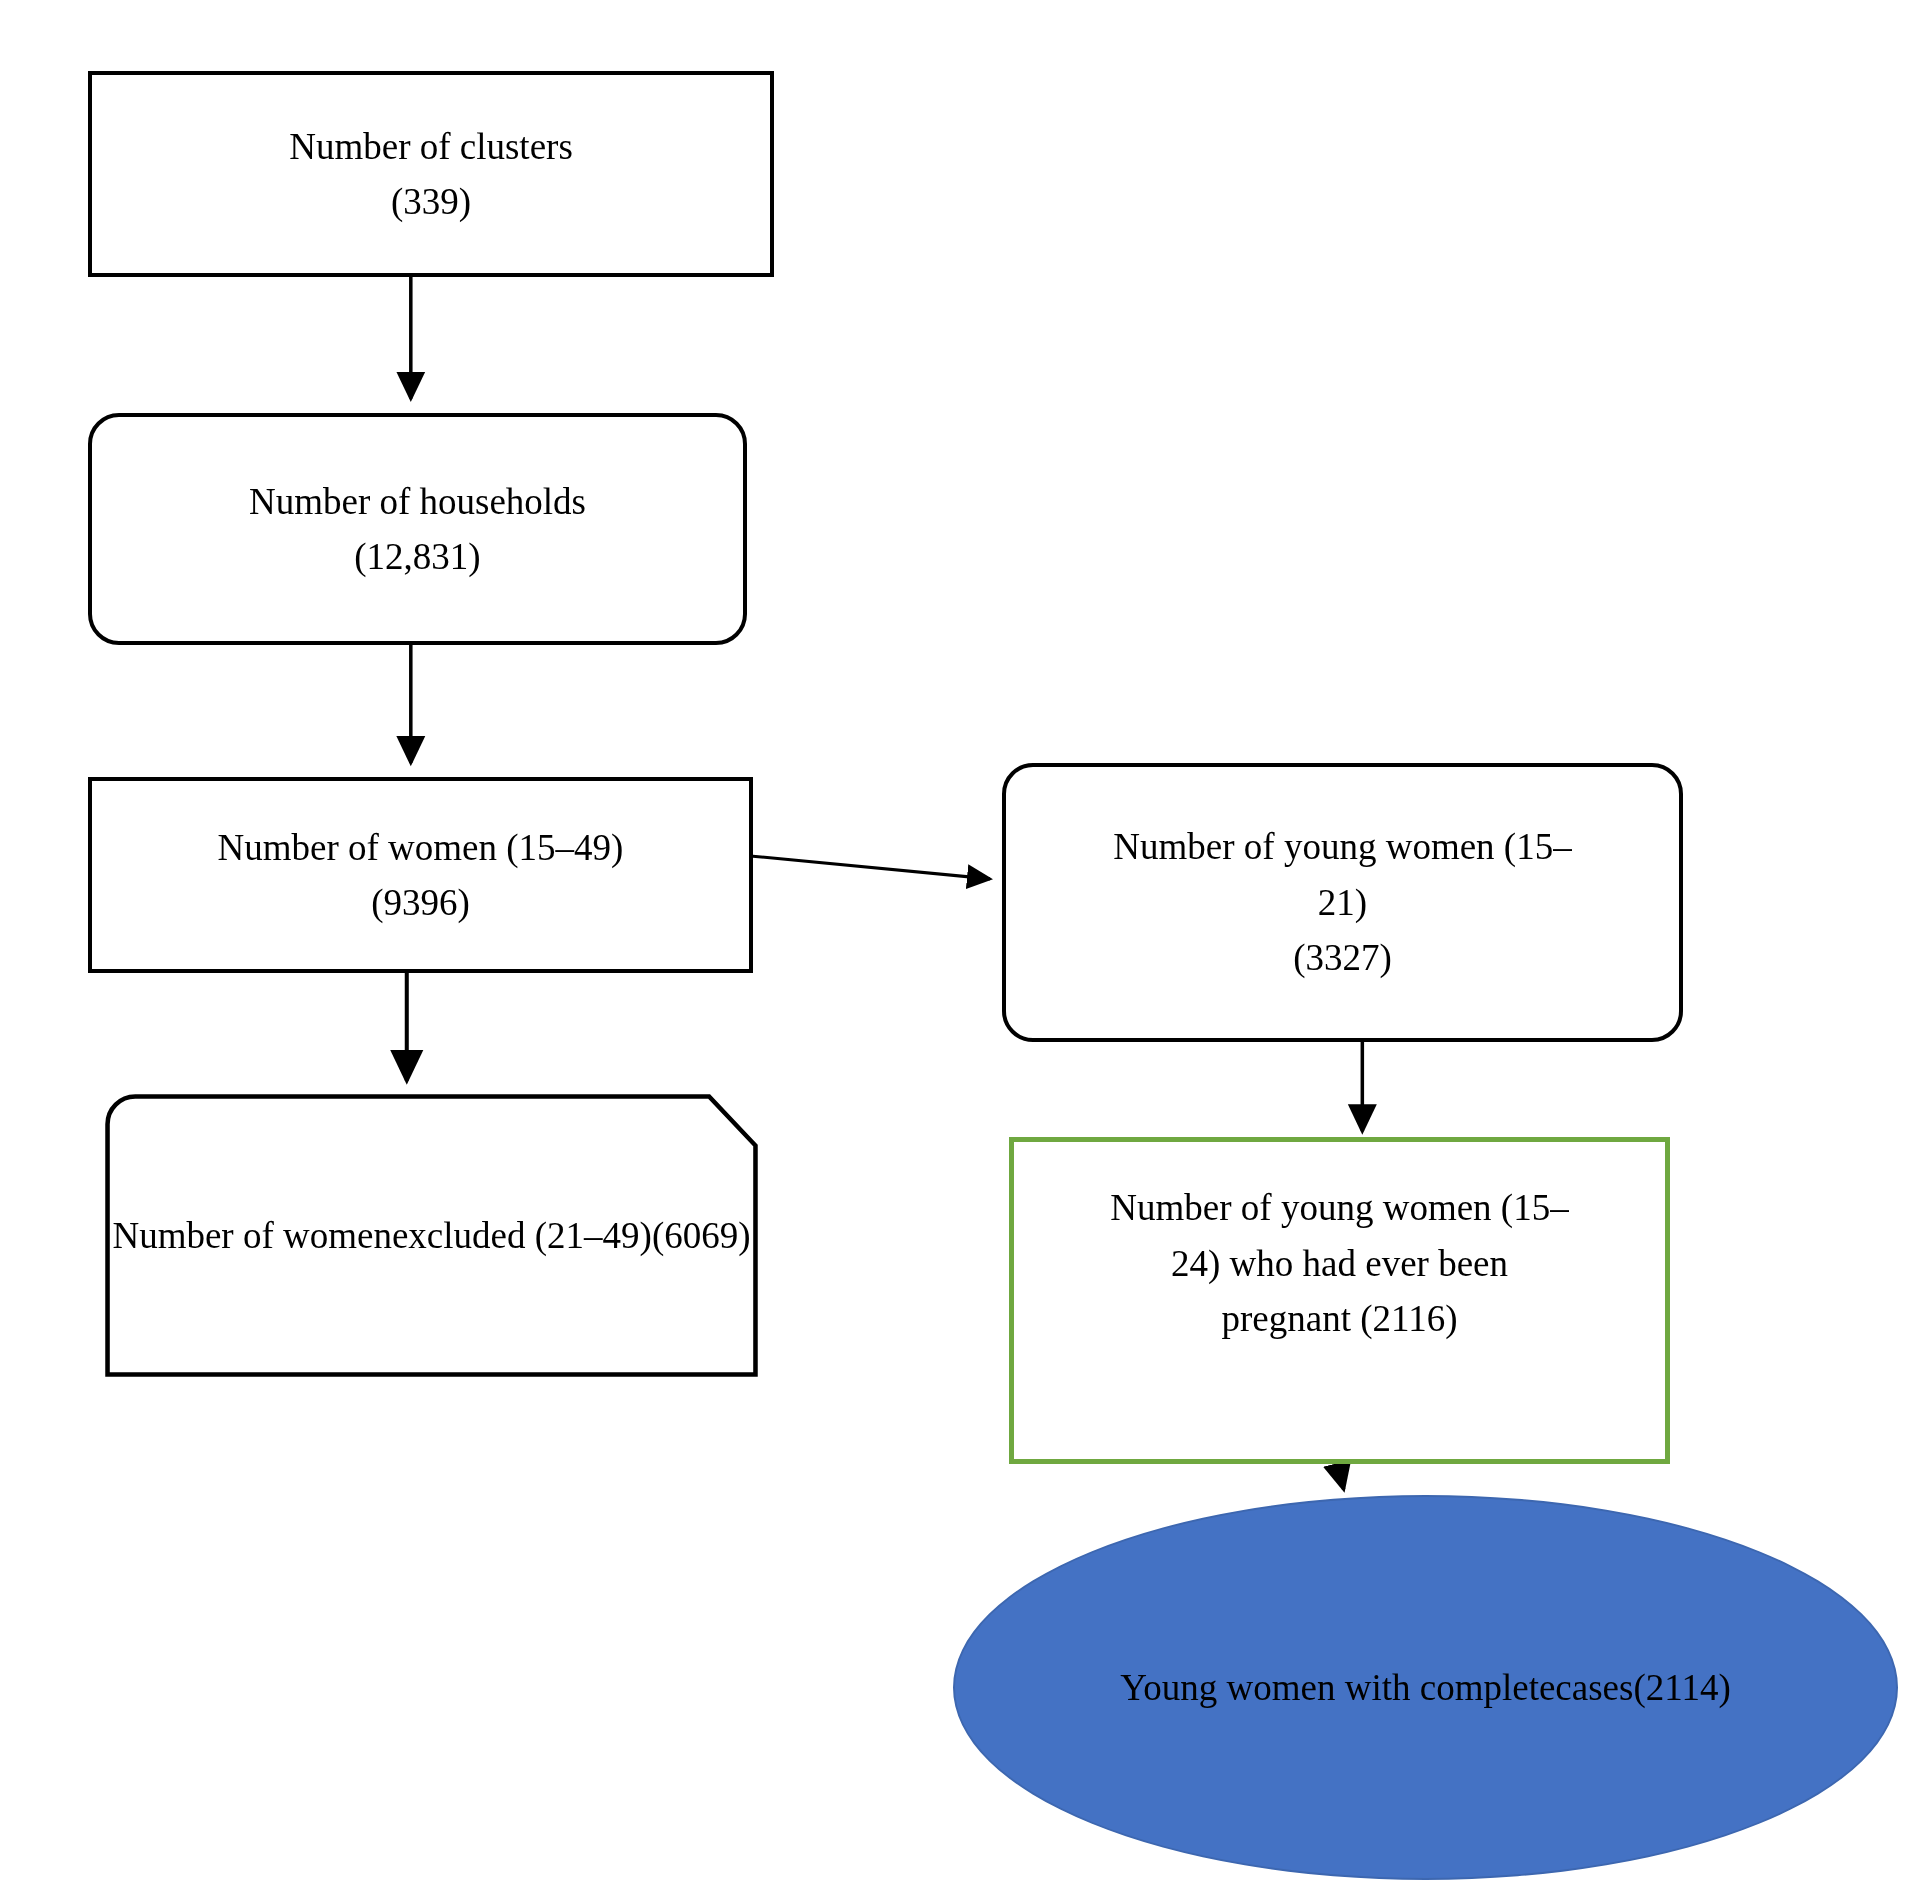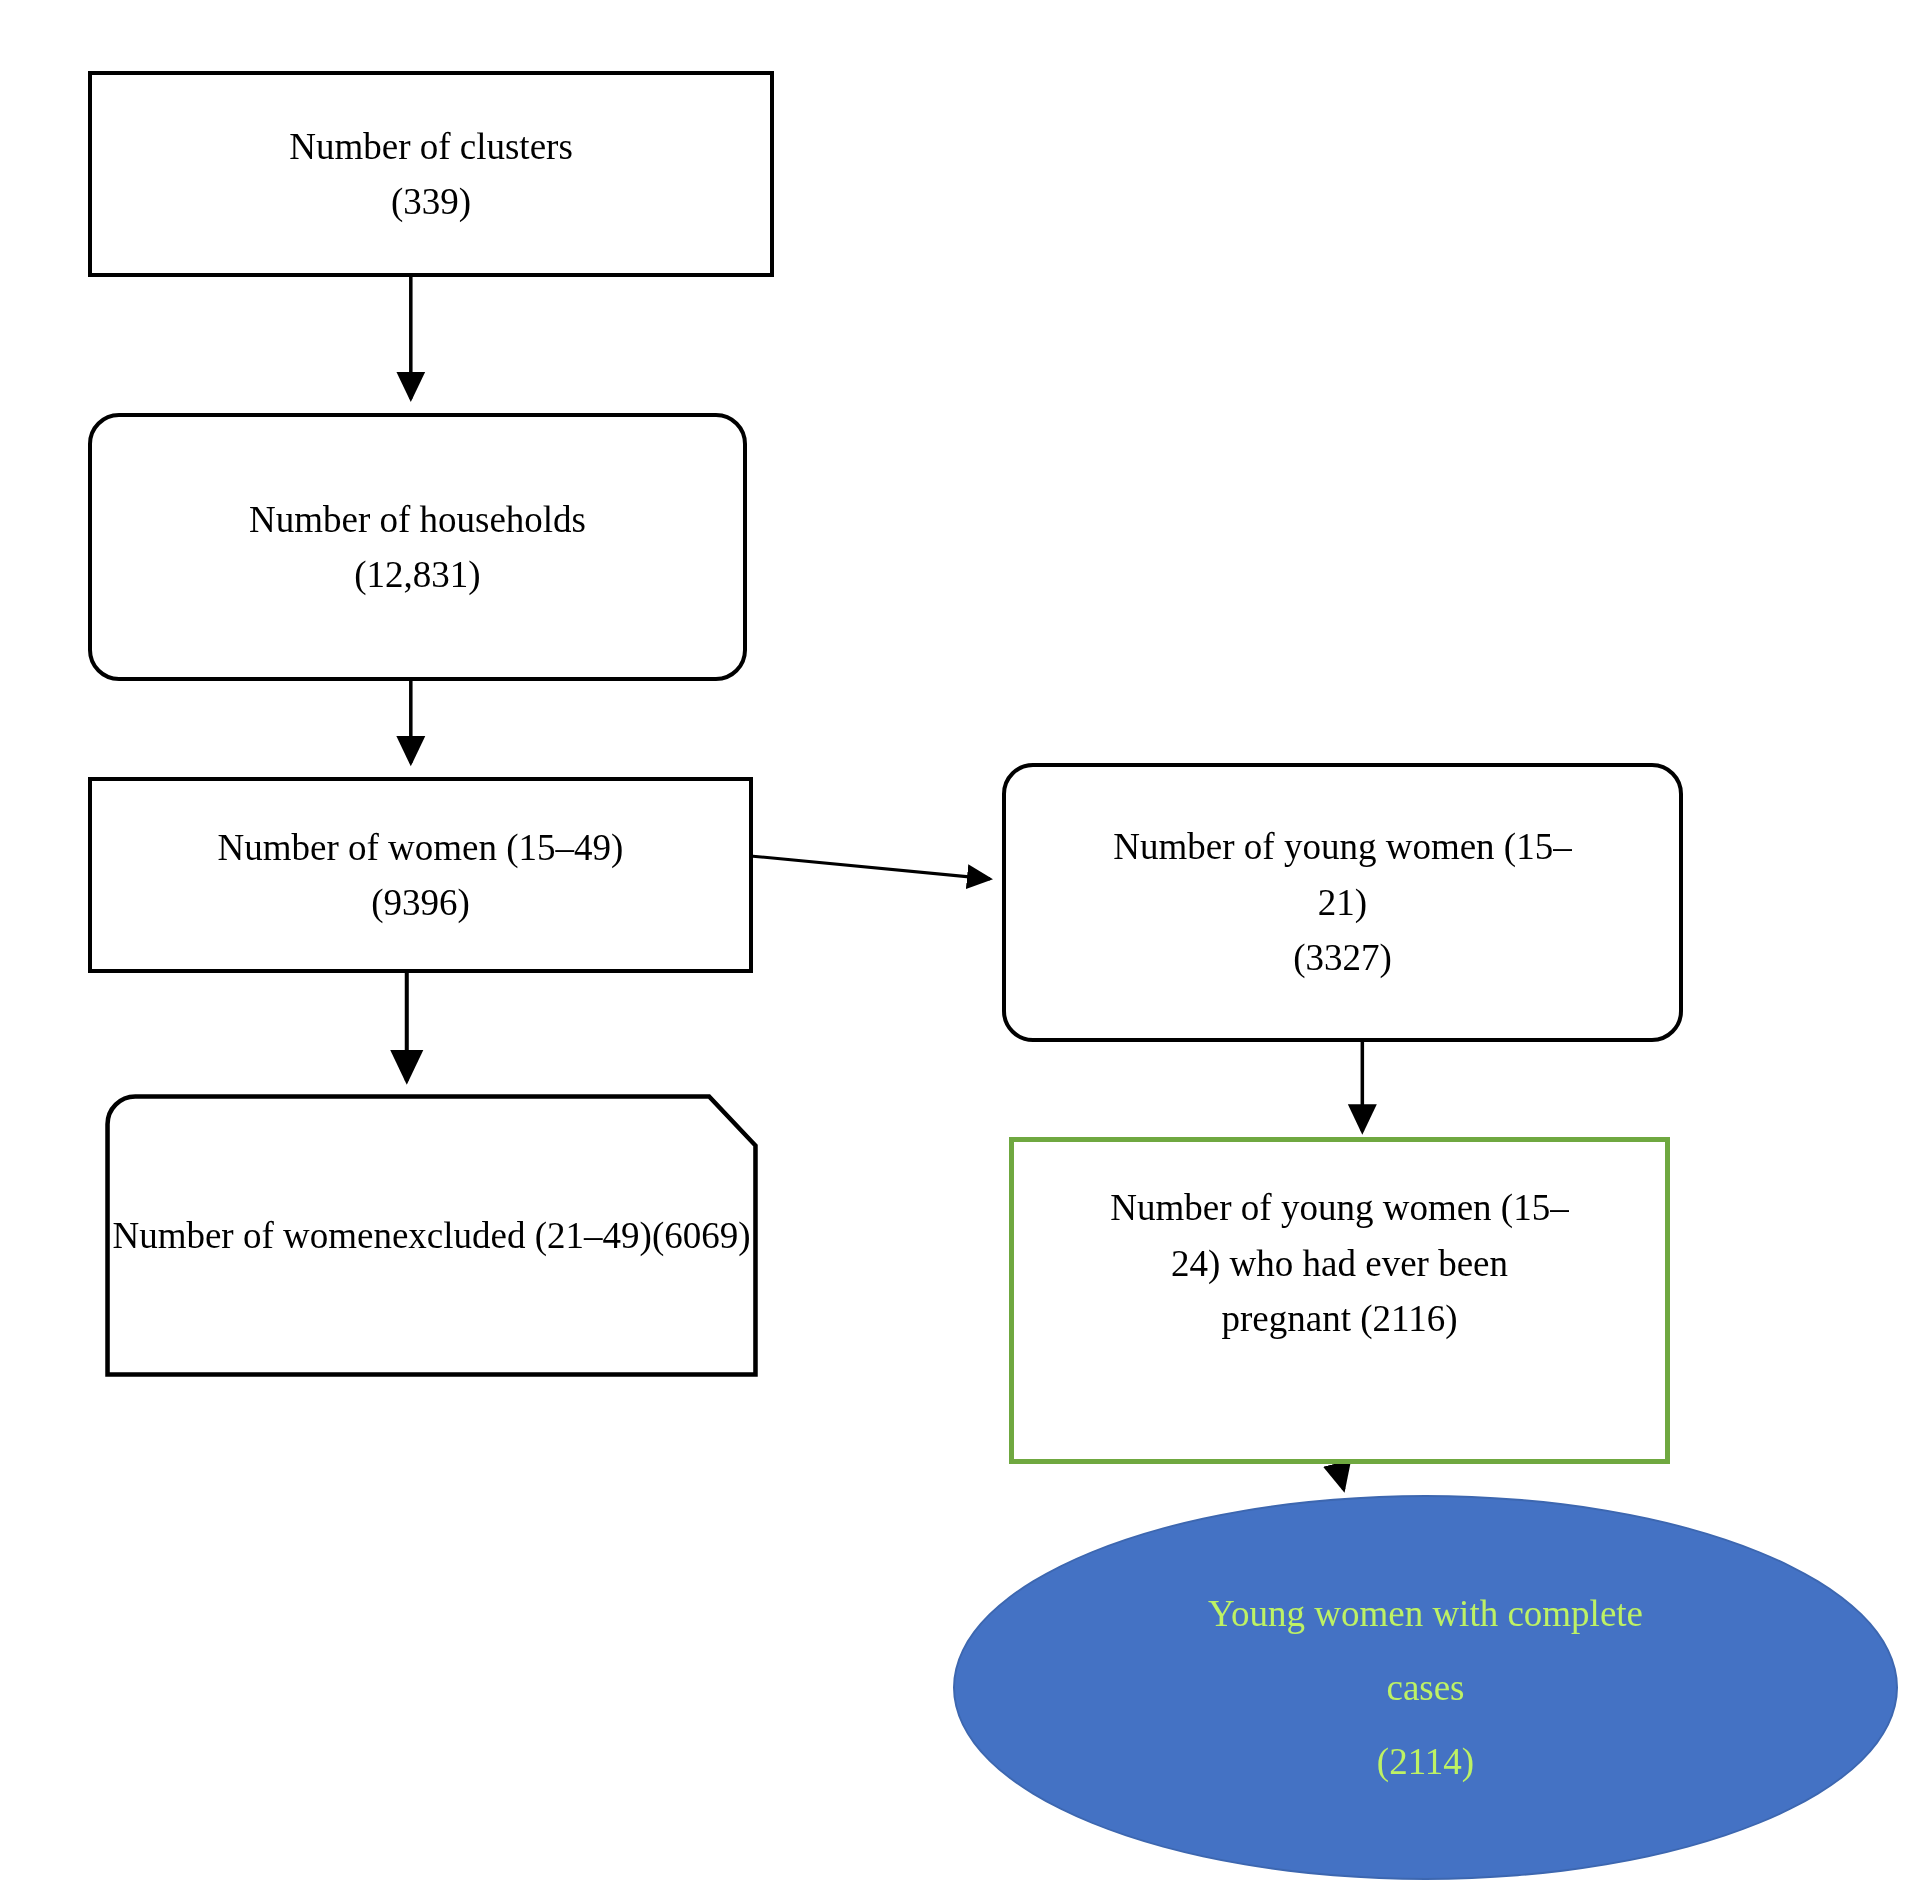--- a/index.html
+++ b/index.html
@@ -76,27 +76,27 @@
   }
 
   
   .ellipse {
     position: absolute;
     box-sizing: border-box;
     border-radius: 50%;
     background: #4472C4;
     border: 2px solid #3D67B0;
     display: flex;
-    flex-direction: column;
+    flex-direction: row;
     align-items: center;
     justify-content: center;
     text-align: center;
     font-size: 37px;
     line-height: 2.0;
-    color: #bef264;
+    color: #000000;
   }
   .ellipse .line { display: block; white-space: nowrap; }
 
   
   .connector {
     position: absolute;
     overflow: visible;
   }
   .connector svg { display: block; overflow: visible; }
 </style>
@@ -144,21 +144,21 @@
     <svg width="1926" height="1898" viewBox="0 0 3817 3762" xmlns="http://www.w3.org/2000/svg">
       <line x1="2650" y1="2900" x2="2663" y2="2952" stroke="#000000" stroke-width="7" marker-end="url(#ah)"></line>
     </svg>
   </div>
 
   <div class="node box-sharp" style="left:88px; top:71px; width:686px; height:206px;">
     <span class="line">Number of clusters</span>
     <span class="line">(339)</span>
   </div>
 
-  <div class="node box-round" style="left:88px; top:413px; width:659px; height:268px;">
+  <div class="node box-round" style="left:88px; top:413px; width:659px; height:232px;">
     <span class="line">Number of households</span>
     <span class="line">(12,831)</span>
   </div>
 
   <div class="node box-sharp" style="left:88px; top:777px; width:665px; height:196px;">
     <span class="line">Number of women (15–49)</span>
     <span class="line">(9396)</span>
   </div>
 
   <div class="node box-bevel" style="left:105px; top:1094px; width:653px; height:283px;">

